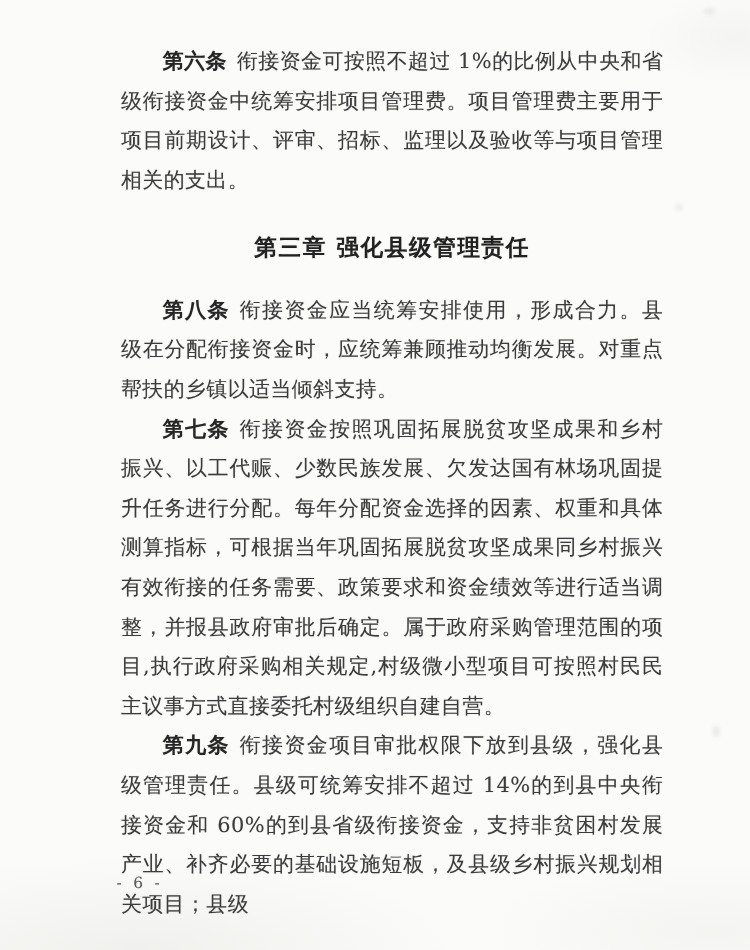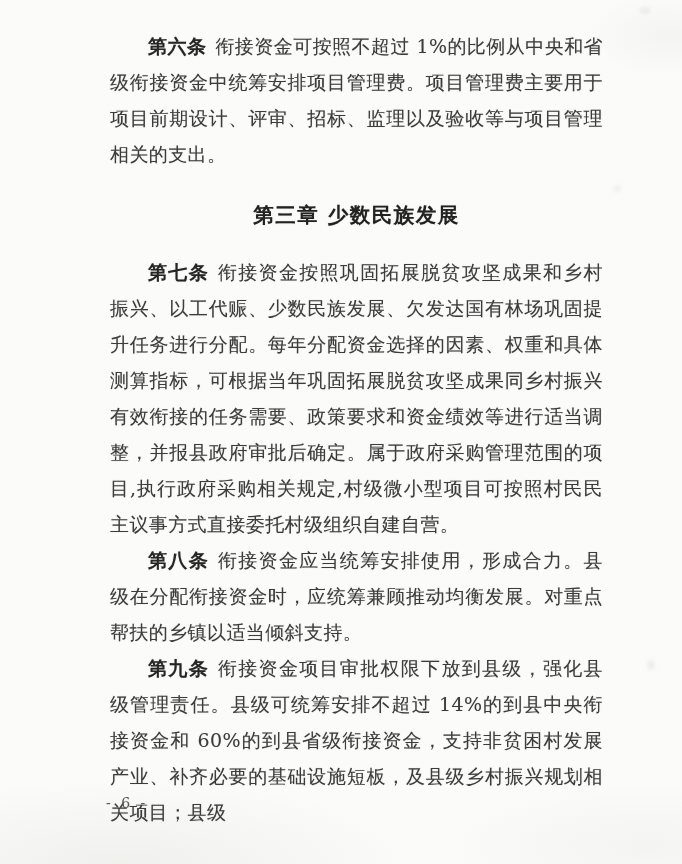--- a/index.html
+++ b/index.html
@@ -17,21 +17,21 @@
       radial-gradient(ellipse 300px 90px at 95% 98%, rgba(200,200,195,0.14), rgba(0,0,0,0) 70%),
       radial-gradient(ellipse 120px 60px at 98% 4%, rgba(205,205,200,0.16), rgba(0,0,0,0) 70%),
       #fbfbf9;
     overflow: hidden;
     font-family: "DejaVu Serif", "Liberation Serif", serif;
     color: #3c3c3c;
   }
   .content {
     position: absolute;
     left: 110px;
-    top: 28px;
+    top: 38px;
     width: 493px;
     font-size: 19px;
     line-height: 36px;
     text-align: justify;
     text-justify: inter-ideograph;
   }
   .para {
     margin: 0;
     text-indent: 38px;
     letter-spacing: 0.4px;
@@ -73,25 +73,25 @@
 </style>
 </head>
 <body>
 
 <div class="page">
 
   <div class="content">
 
     <p class="para"><span class="article-label">第六条</span><span>衔接资金可按照不超过 1%的比例从中央和省级衔接资金中统筹安排项目管理费。项目管理费主要用于项目前期设计、评审、招标、监理以及验收等与项目管理相关的支出。</span></p>
 
-    <h2 class="chapter">第三章 少数民族发展</h2>
+    <h2 class="chapter">第三章 强化县级管理责任</h2>
+
+    <p class="para"><span class="article-label">第八条</span><span>衔接资金应当统筹安排使用，形成合力。县级在分配衔接资金时，应统筹兼顾推动均衡发展。对重点帮扶的乡镇以适当倾斜支持。</span></p>
 
     <p class="para"><span class="article-label">第七条</span><span>衔接资金按照巩固拓展脱贫攻坚成果和乡村振兴、以工代赈、少数民族发展、欠发达国有林场巩固提升任务进行分配。每年分配资金选择的因素、权重和具体测算指标，可根据当年巩固拓展脱贫攻坚成果同乡村振兴有效衔接的任务需要、政策要求和资金绩效等进行适当调整，并报县政府审批后确定。属于政府采购管理范围的项目,执行政府采购相关规定,村级微小型项目可按照村民民主议事方式直接委托村级组织自建自营。</span></p>
-
-    <p class="para"><span class="article-label">第八条</span><span>衔接资金应当统筹安排使用，形成合力。县级在分配衔接资金时，应统筹兼顾推动均衡发展。对重点帮扶的乡镇以适当倾斜支持。</span></p>
 
     <p class="para"><span class="article-label">第九条</span><span>衔接资金项目审批权限下放到县级，强化县级管理责任。县级可统筹安排不超过 14%的到县中央衔接资金和 60%的到县省级衔接资金，支持非贫困村发展产业、补齐必要的基础设施短板，及县级乡村振兴规划相关项目；县级</span></p>
 
   </div>
 
   <div class="page-number">- 6 -</div>
 
   <div class="scan-speck speck-a"></div>
   <div class="scan-speck speck-b"></div>
   <div class="scan-speck speck-c"></div>

